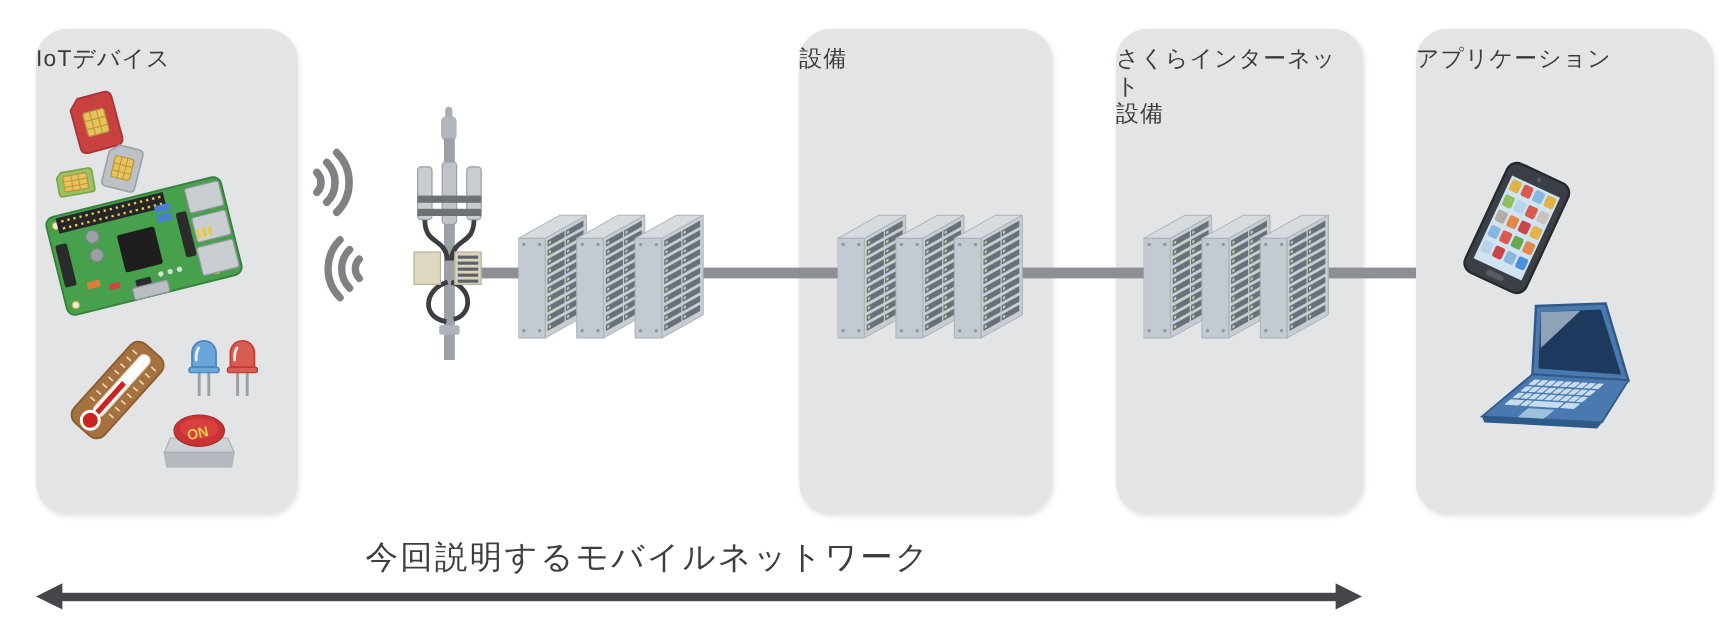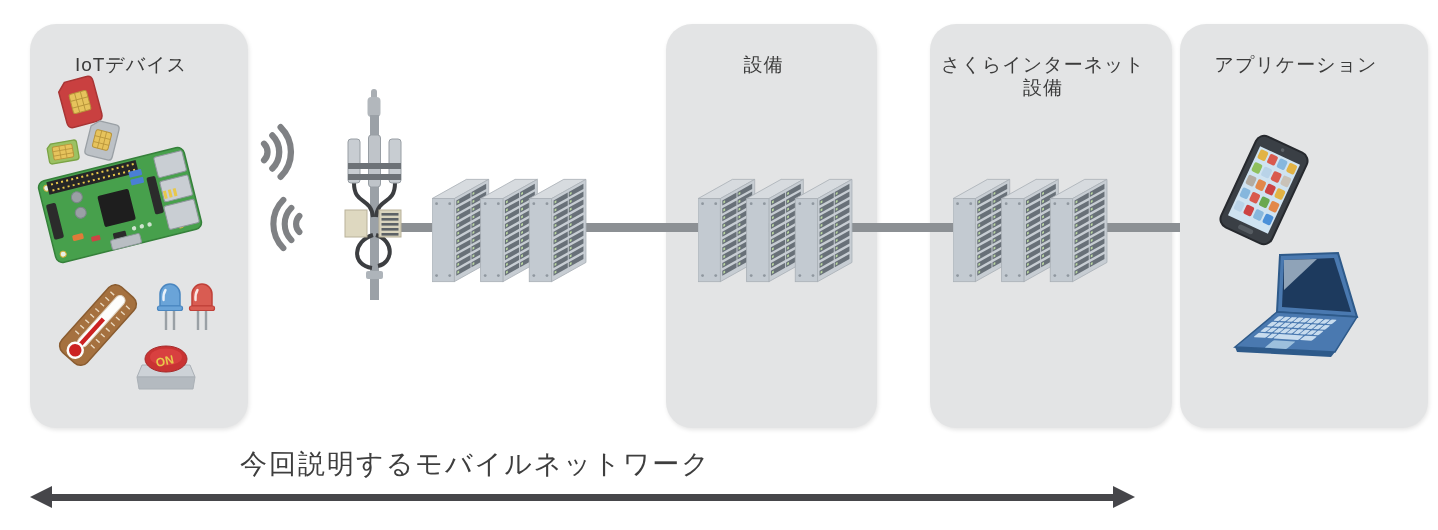--- a/index.html
+++ b/index.html
@@ -5,60 +5,60 @@
   html,body{margin:0;padding:0;background:#ffffff;}
   .stage{
     position:relative;width:1438px;height:530px;background:#ffffff;
     font-family:"Liberation Sans",sans-serif;overflow:hidden;
   }
   .panel{
     position:absolute;top:24px;height:404px;background:#e3e4e5;
     border-radius:26px;box-shadow:1px 2px 4px rgba(0,0,0,0.10);
   }
   .panel-title{
-    position:absolute;top:14px;left:0;right:16px;text-align:center;
-    color:#3b3b3b;font-size:19px;line-height:23px;letter-spacing:1px;margin-top:15px;
+    position:absolute;top:14px;left:0;right:16px;text-align:left;
+    color:#3b3b3b;font-size:19px;line-height:23px;letter-spacing:1px;
   }
   .tl{display:block;}
   .tl:empty{display:none;}
   .icon-svg{position:absolute;}
   .connector-line{
     position:absolute;left:396px;top:223px;width:784px;height:9px;
     background:#8c9094;z-index:1;
   }
   .icon-layer{z-index:2;}
   .arrow-shaft{
     position:absolute;left:48px;top:494px;width:1069px;height:7px;background:#46464a;
   }
   .arrow-head{position:absolute;width:0;height:0;top:486px;
     border-top:11.5px solid transparent;border-bottom:11.5px solid transparent;}
   .arrow-head.left{left:30px;border-right:22px solid #46464a;}
   .arrow-head.right{left:1113px;border-left:22px solid #46464a;}
   .arrow-label{
-    position:absolute;left:240px;top:446px;width:600px;text-align:left;
+    position:absolute;left:240px;top:446px;width:600px;text-align:center;
     font-size:27px;color:#3e3e3e;letter-spacing:2px;
   }
 </style>
 </head>
 <body>
 
 <div class="stage">
 
   <div class="panel" style="left:30px;width:218px;">
     <div class="panel-title">
       <span class="tl">IoTデバイス</span>
 
     </div>
   </div>
   <div class="panel" style="left:666px;width:211px;">
     <div class="panel-title">
       <span class="tl">設備</span>
     </div>
   </div>
-  <div class="panel" style="left:930px;width:206px;padding-left:36px;">
+  <div class="panel" style="left:930px;width:206px;">
     <div class="panel-title">
       <span class="tl">さくらインターネット</span>
       <span class="tl">設備</span>
     </div>
   </div>
   <div class="panel" style="left:1180px;width:248px;">
     <div class="panel-title">
       <span class="tl">アプリケーション</span>
 
     </div>

